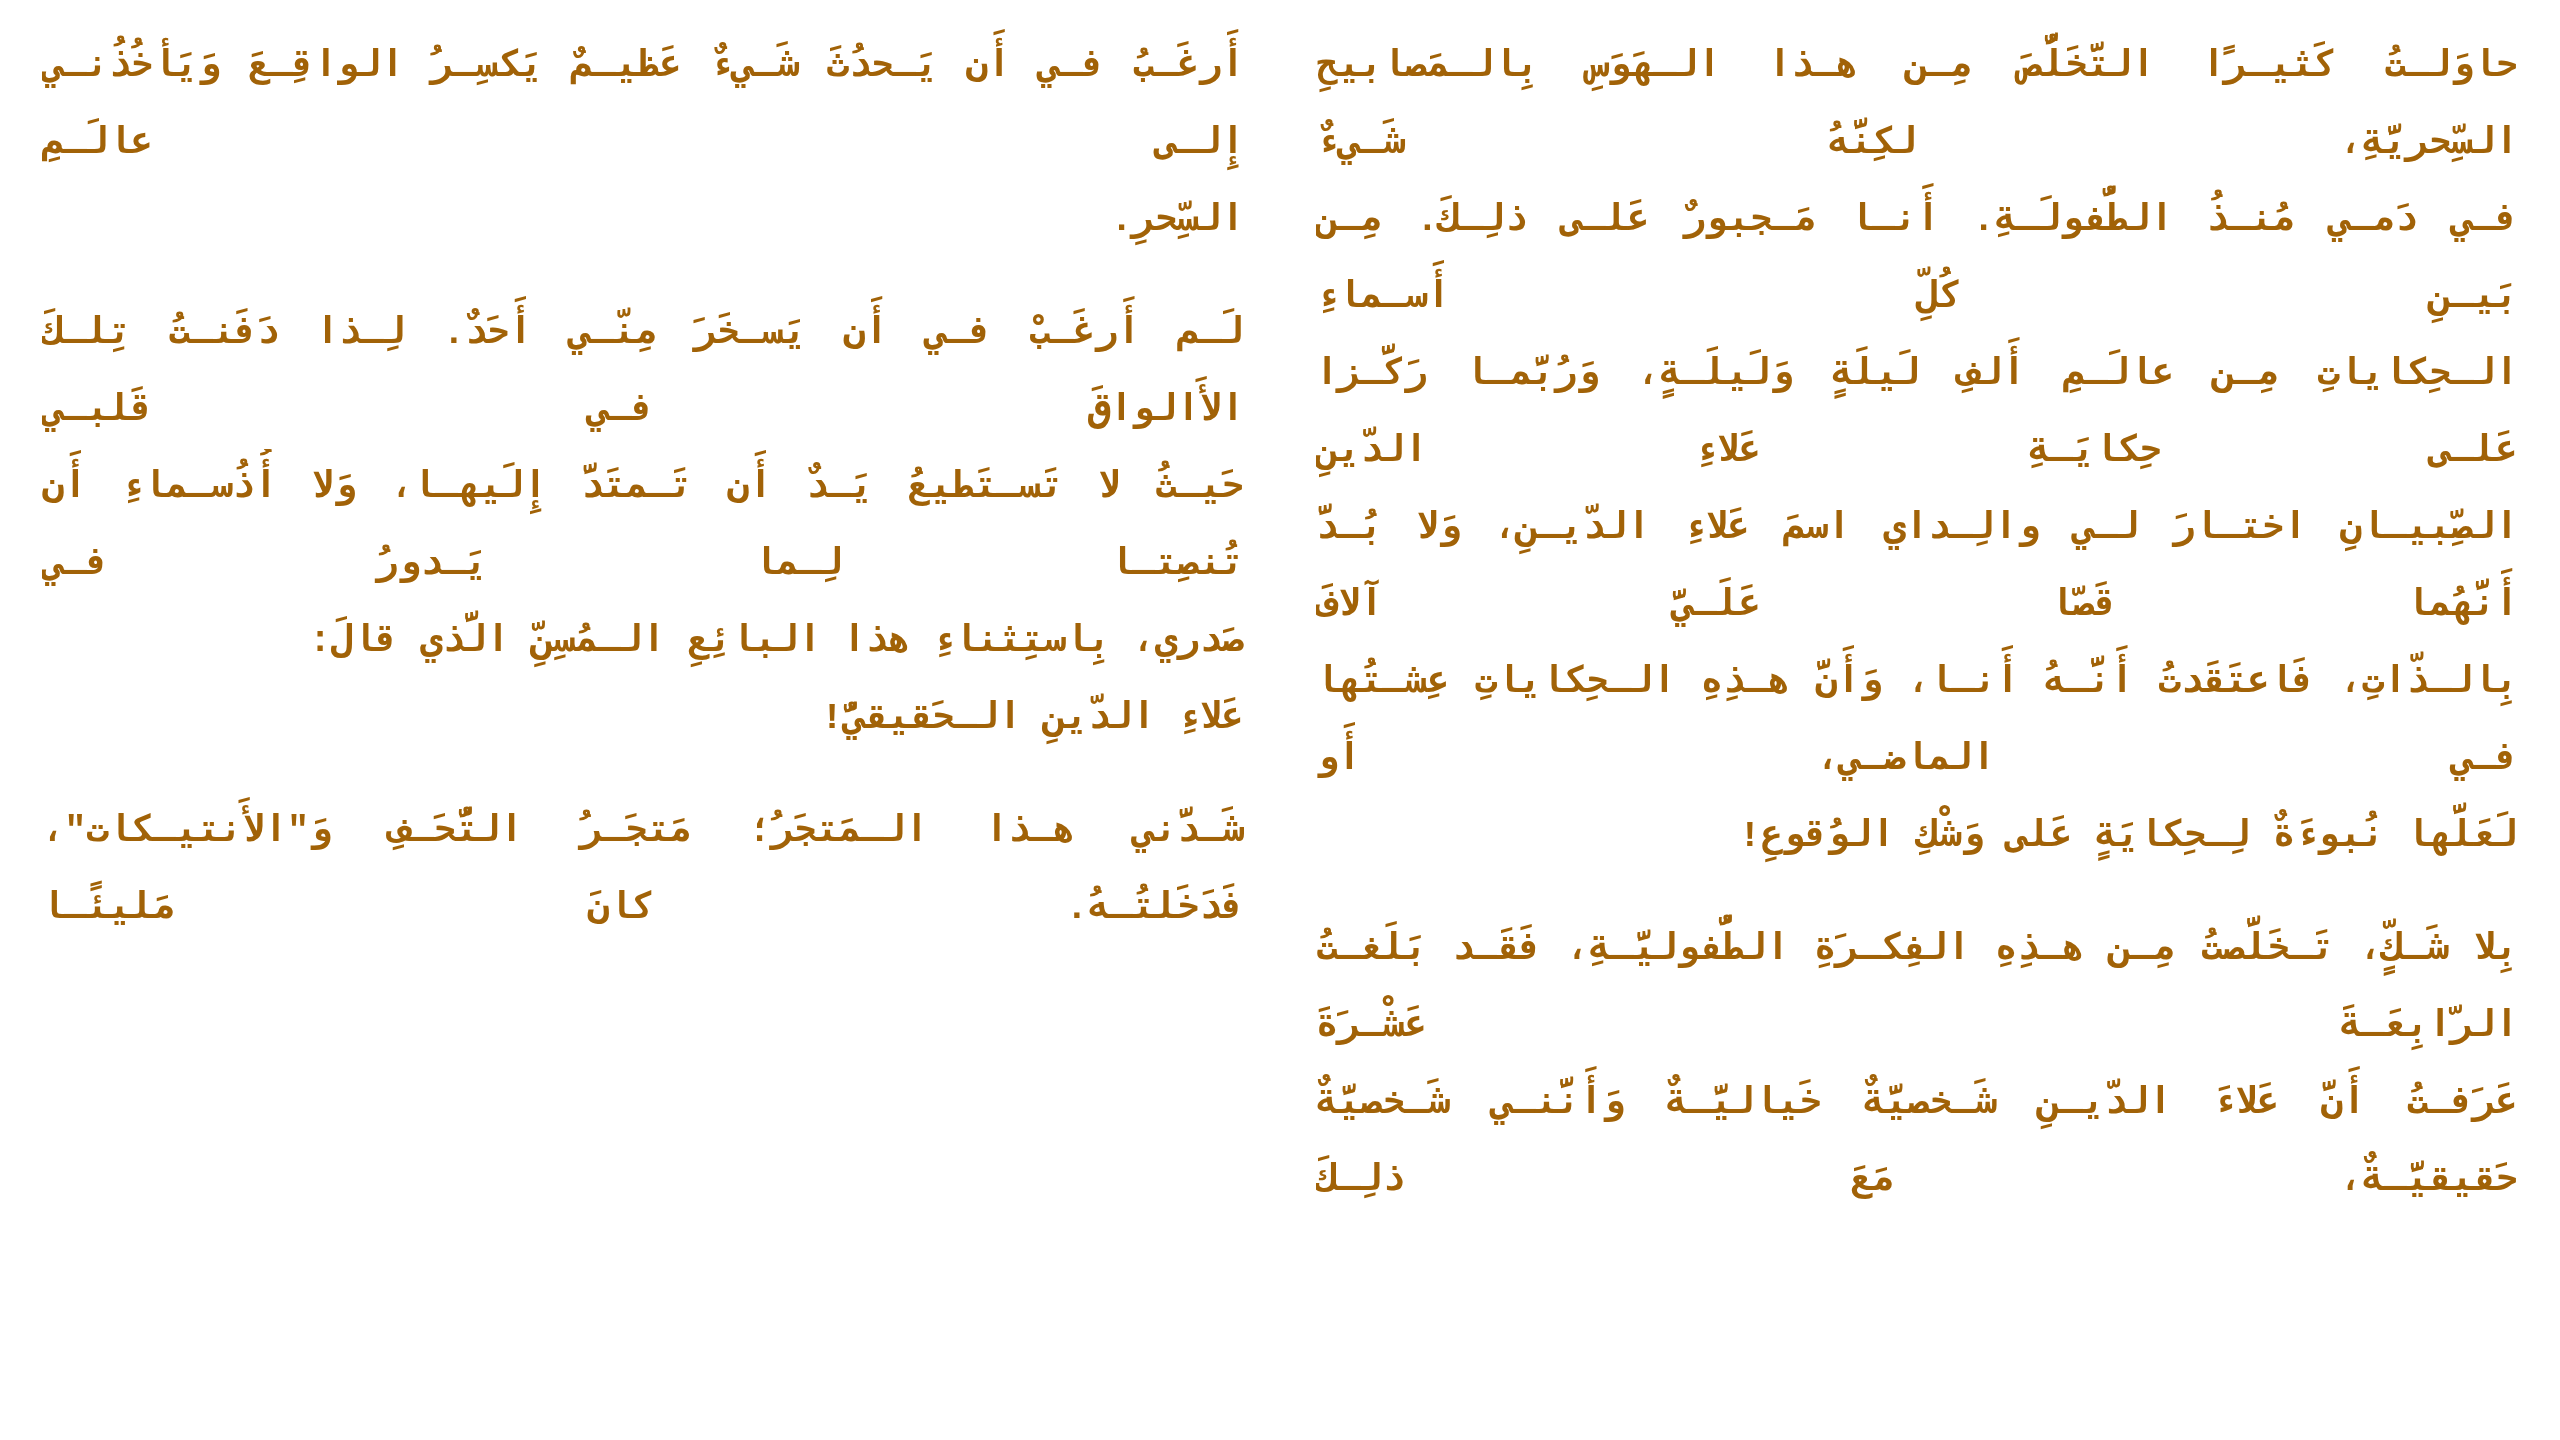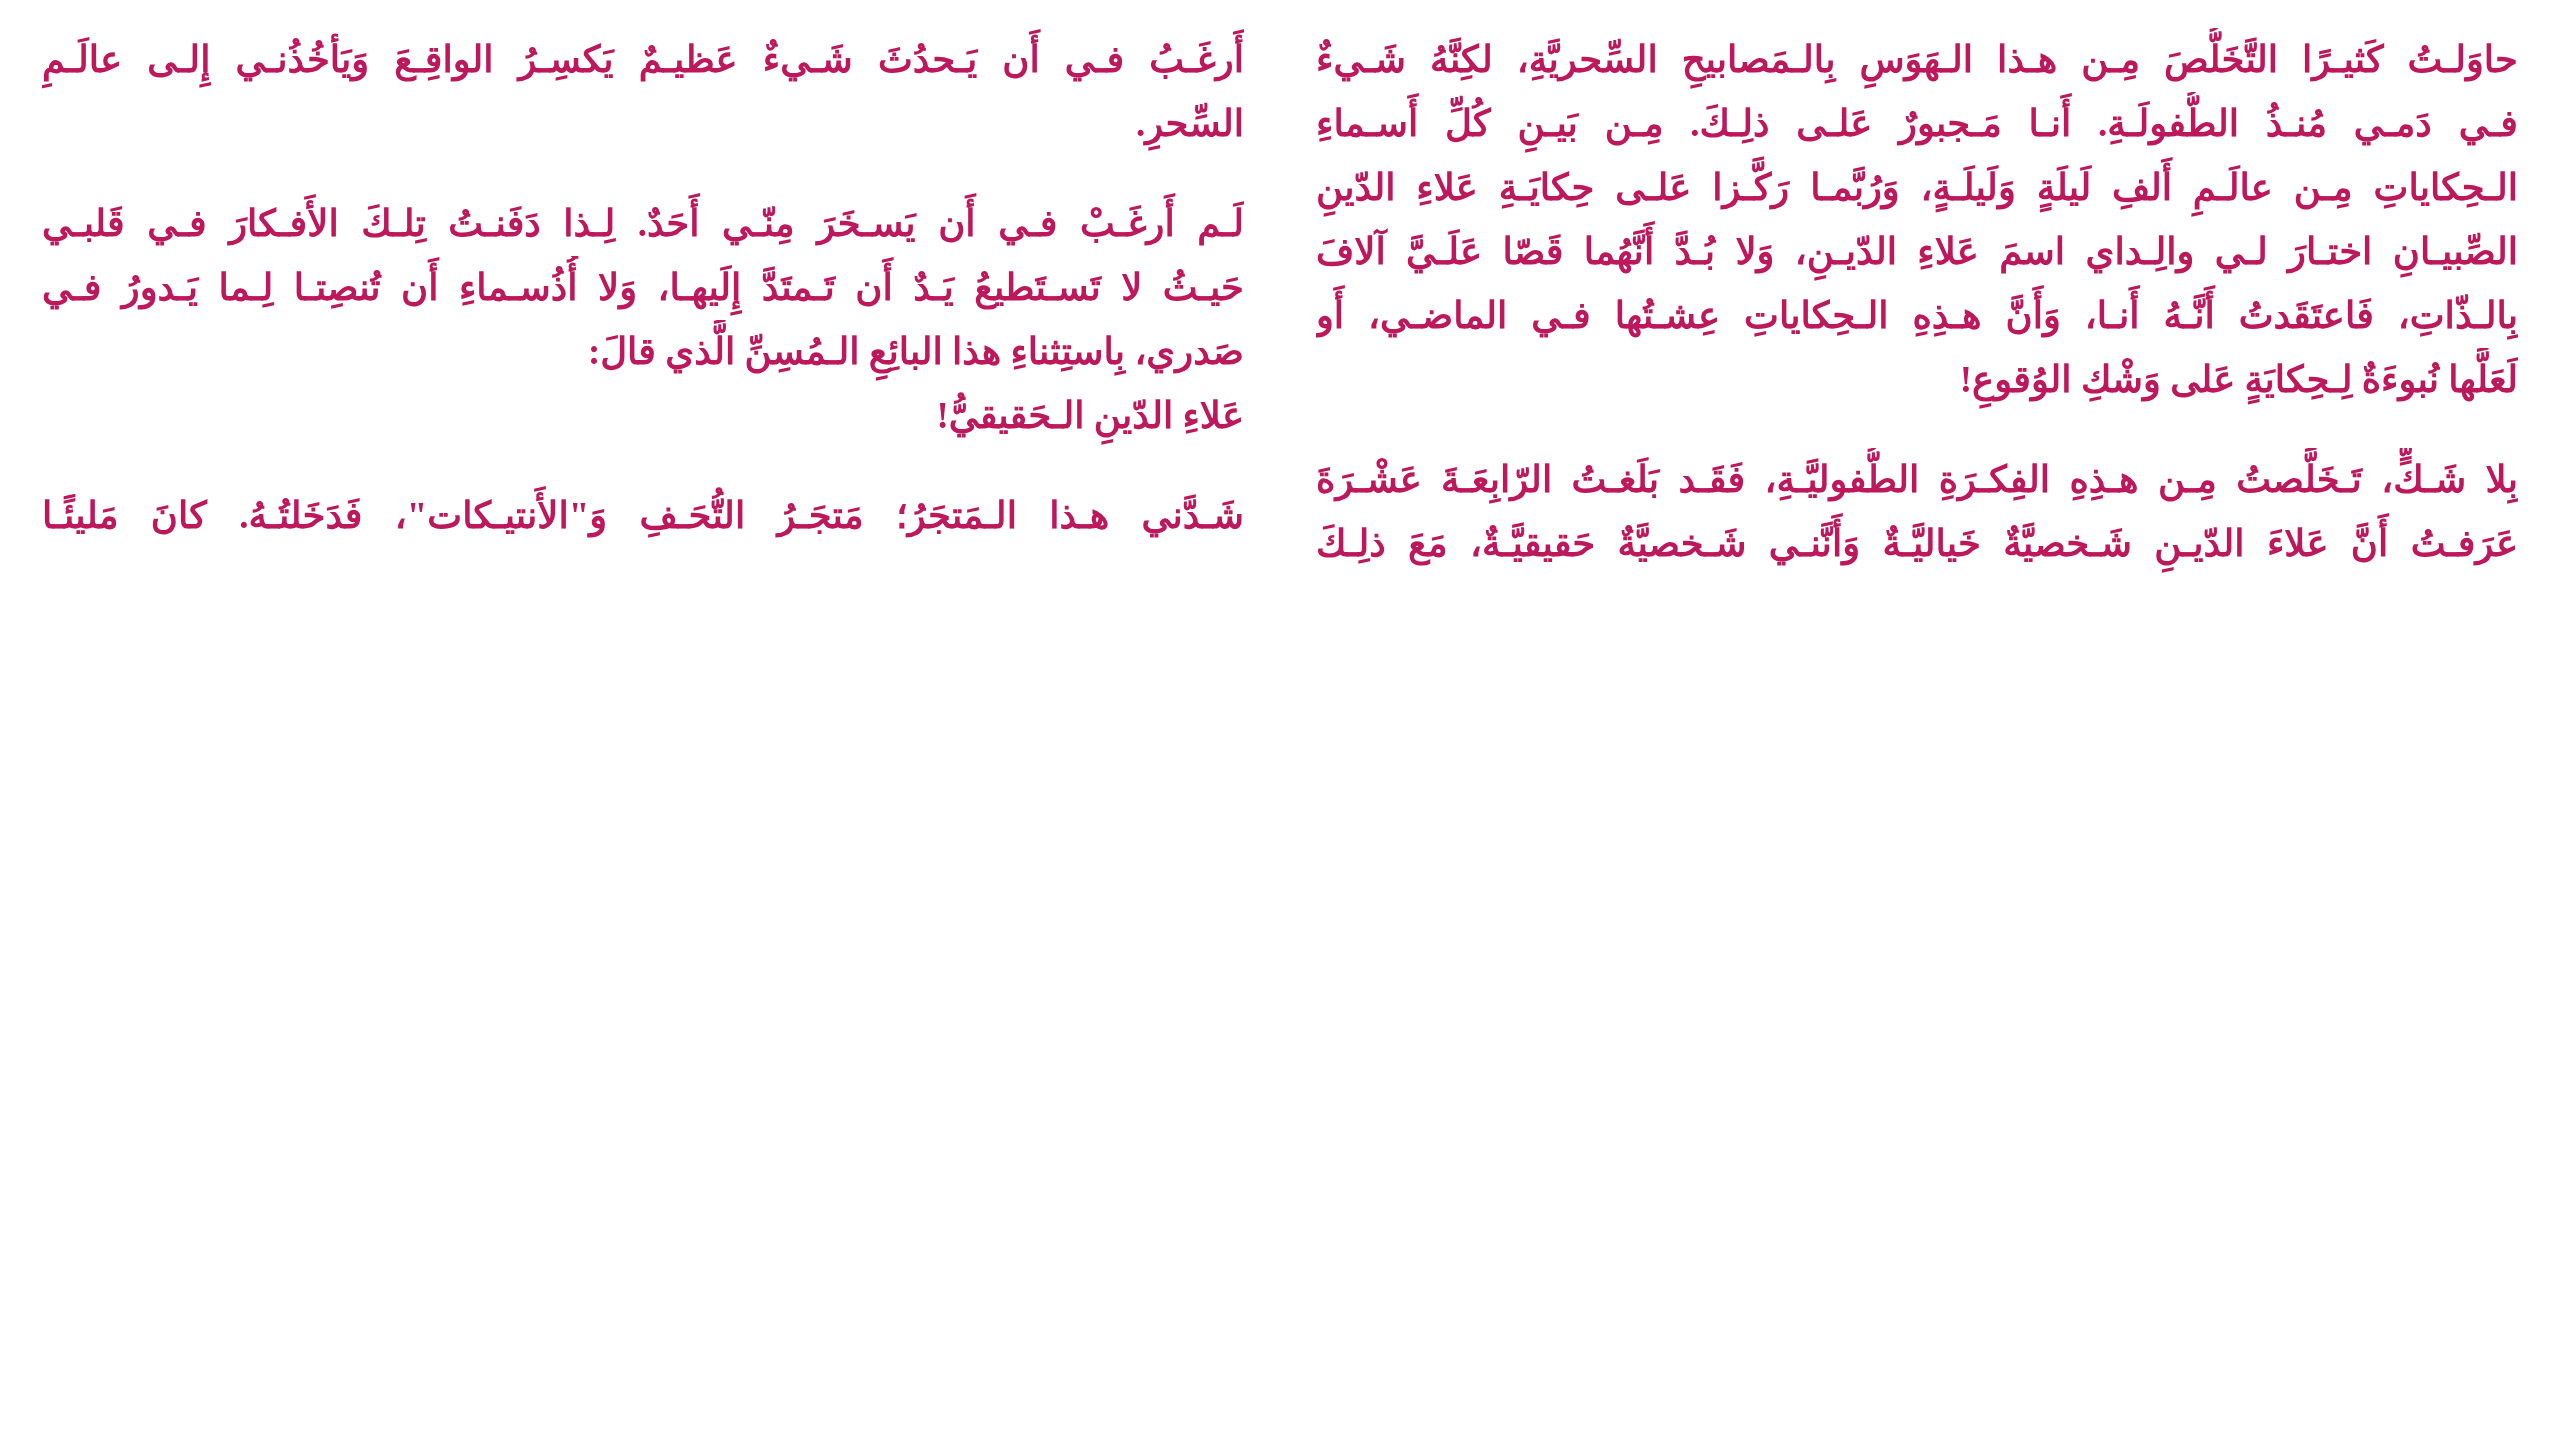--- a/index.html
+++ b/index.html
@@ -28,25 +28,25 @@
     min-width: 0;
   }
   .para {
     margin: 0;
   }
   .para.gap {
     margin-top: 36px;
   }
   .line {
     direction: rtl;
-    font-family: Liberation Serif, serif;
+    font-family: Liberation Mono, monospace;
     font-weight: 700;
     font-size: 37px;
-    line-height: 64px;
-    color: #be185d;
+    line-height: 77px;
+    color: #a16207;
     text-align: justify;
     text-align-last: justify;
     overflow: hidden;
   }
   .line.end {
     text-align: left;
     text-align-last: right;
   }
 </style>
 </head>
@@ -75,21 +75,21 @@
 
   <div class="column">
 
     <div class="para">
       <div class="line">أَرغَـبُ فـي أَن يَـحدُثَ شَـيءٌ عَظيـمٌ يَكسِـرُ الواقِـعَ وَيَأخُذُنـي إِلـى عالَـمِ</div>
       <div class="line end">السِّحرِ.</div>
     </div>
 
 
     <div class="para gap">
-      <div class="line">لَـم أَرغَـبْ فـي أَن يَسـخَرَ مِنّـي أَحَدٌ. لِـذا دَفَنـتُ تِلـكَ الأَفـكارَ فـي قَلبـي</div>
+      <div class="line">لَـم أَرغَـبْ فـي أَن يَسـخَرَ مِنّـي أَحَدٌ. لِـذا دَفَنـتُ تِلـكَ الأَالواقَ فـي قَلبـي</div>
       <div class="line">حَيـثُ لا تَسـتَطيعُ يَـدٌ أَن تَـمتَدَّ إِلَيهـا، وَلا أُذُسـماءِ أَن تُنصِتـا لِـما يَـدورُ فـي</div>
       <div class="line end">صَدري، بِاستِثناءِ هذا البائِعِ الـمُسِنِّ الَّذي قالَ:</div>
     </div>
 
     <div class="para">
       <div class="line end">عَلاءِ الدّينِ الـحَقيقيُّ!</div>
     </div>
 
     <div class="para gap">
       <div class="line">شَـدَّني هـذا الـمَتجَرُ؛ مَتجَـرُ التُّحَـفِ وَ"الأَنتيـكات"، فَدَخَلتُـهُ. كانَ مَليئًـا</div>

